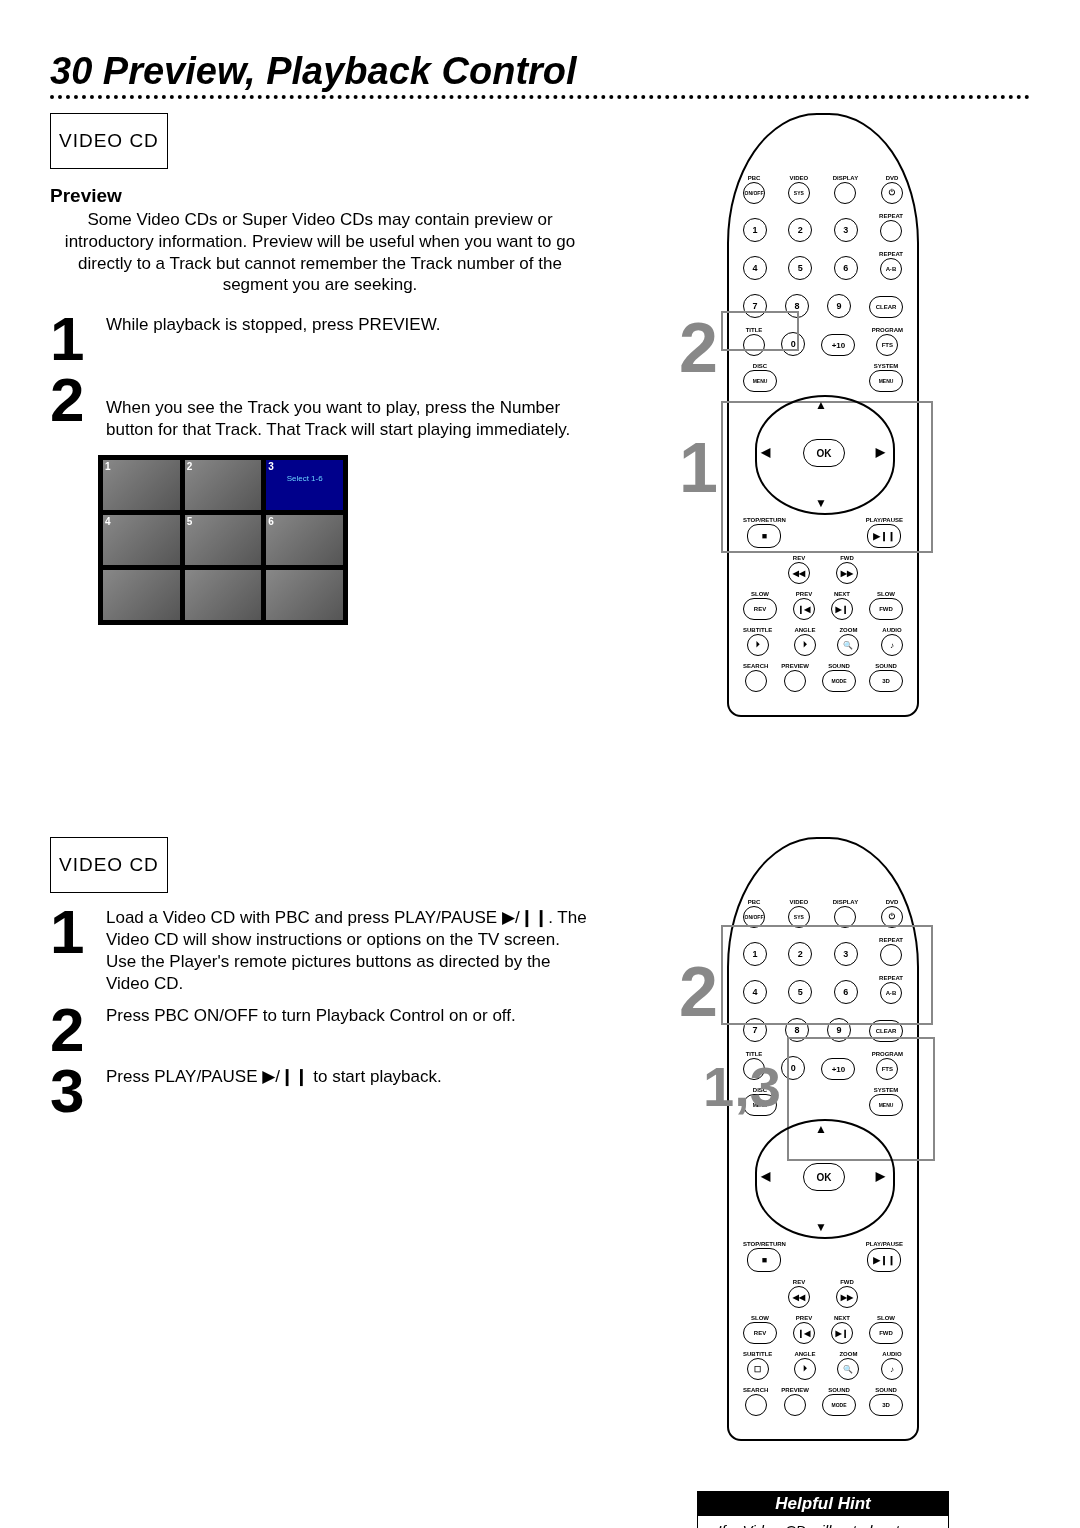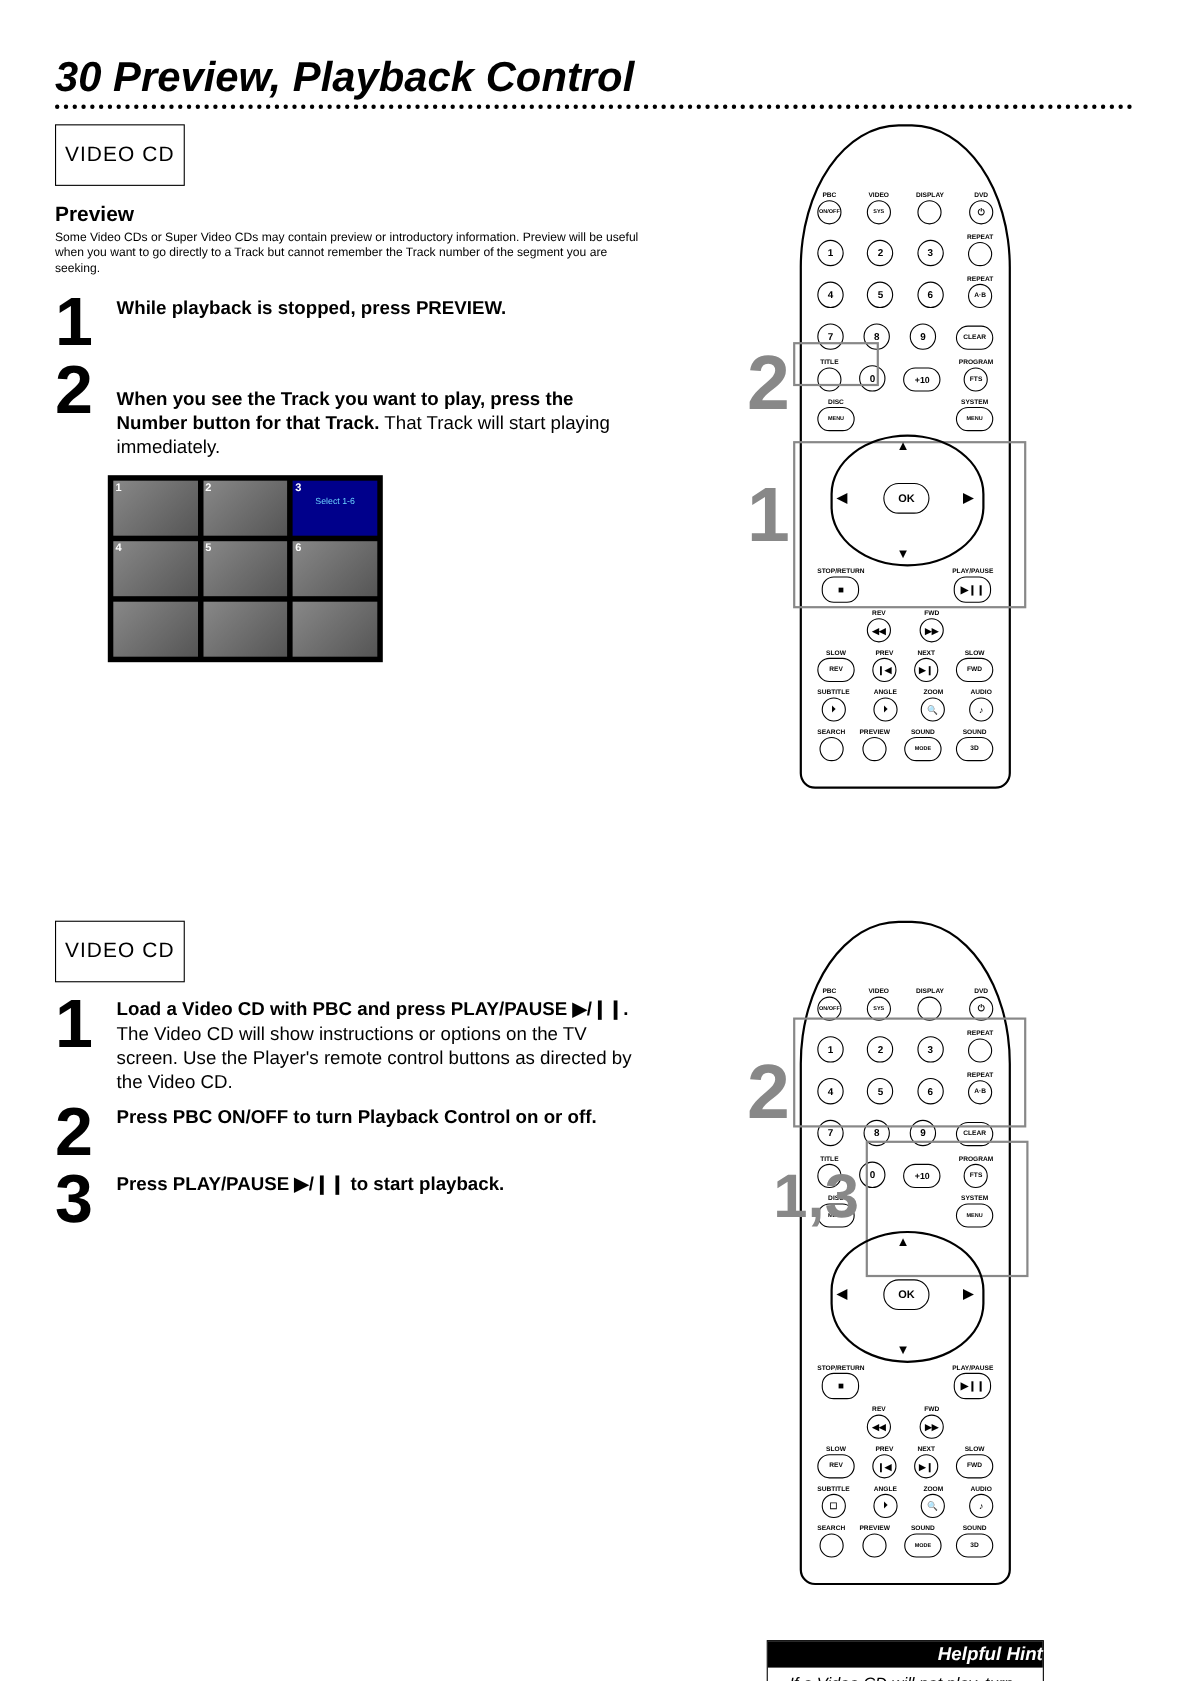--- a/index.html
+++ b/index.html
@@ -44,23 +44,24 @@
     font-size: 19px;
     letter-spacing: 1px;
     margin-bottom: 10px;
   }
   .subheading {
     font-weight: bold;
     font-size: 19px;
     margin: 6px 0 2px 0;
   }
   .para {
-    font-size: 11px;
+    font-size: 17px;
     line-height: 1.28;
     margin: 0 0 18px 0;
+    text-align: center;
   }
   .steps {
     margin-top: 4px;
   }
   .step {
     display: flex;
     gap: 10px;
     margin-bottom: 10px;
   }
   .step-num {
@@ -69,21 +70,21 @@
     font-weight: 900;
     color: #000;
     font-family: "Arial Black", Arial, sans-serif;
     flex: 0 0 46px;
     text-align: left;
   }
   .step-body {
     font-size: 17px;
     line-height: 1.3;
   }
-  .bold { font-weight: bold; }
+  .bold { font-weight: normal; }
   .thumb-grid {
     margin-top: 14px;
     margin-left: 48px;
     width: 240px;
     background: #000;
     padding: 5px;
   }
   .thumb-row {
     display: flex;
     gap: 5px;
@@ -197,21 +198,21 @@
   
   .hint-box {
     margin-top: 50px;
     border: 1px solid #000;
     width: 250px;
     float: right;
   }
   .hint-title {
     background: #000;
     color: #fff;
-    text-align: right;
+    text-align: center;
     font-style: italic;
     font-weight: bold;
     padding: 2px 0;
     font-size: 17px;
   }
   .hint-body {
     padding: 6px 10px 10px 10px;
     font-size: 15px;
     font-style: italic;
   }
@@ -509,21 +510,21 @@
 </div>
 
 <div class="section" style="margin-bottom:10px;">
   <div class="left-col">
     <div class="badge">VIDEO CD</div>
 
     <div class="steps">
       <div class="step">
         <div class="step-num">1</div>
         <div class="step-body">
-          <span class="bold">Load a Video CD with PBC and press PLAY/PAUSE ▶/❙❙.</span><span> The Video CD will show instructions or options on the TV screen. Use the Player's remote control buttons as directed by the Video CD.</span>
+          <span class="bold">Load a Video CD with PBC and press PLAY/PAUSE ▶/❙❙.</span><span> The Video CD will show instructions or options on the TV screen. Use the Player's remote pictures buttons as directed by the Video CD.</span>
         </div>
       </div>
       <div class="step">
         <div class="step-num">2</div>
         <div class="step-body"><span class="bold">Press PBC ON/OFF to turn Playback Control on or off.</span></div>
       </div>
       <div class="step">
         <div class="step-num">3</div>
         <div class="step-body"><span class="bold"><span>Press PLAY/PAUSE </span><span class="play-pause-glyph">▶/❙❙</span><span> to start playback.</span></span></div>
       </div>

